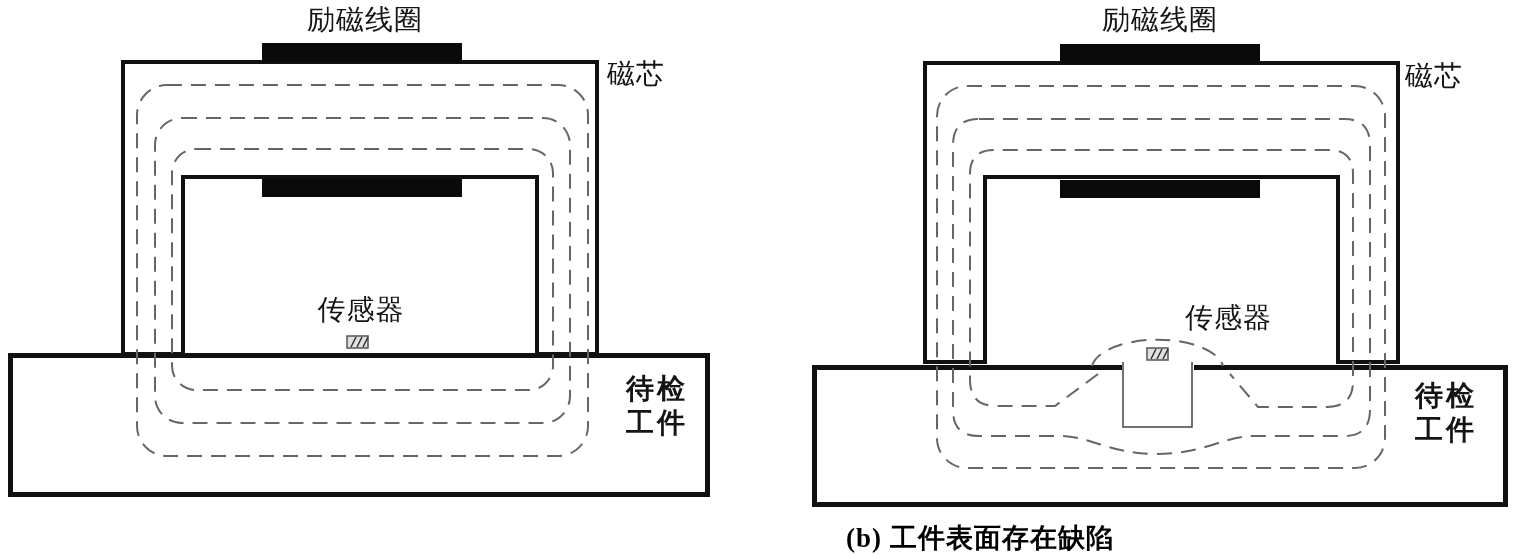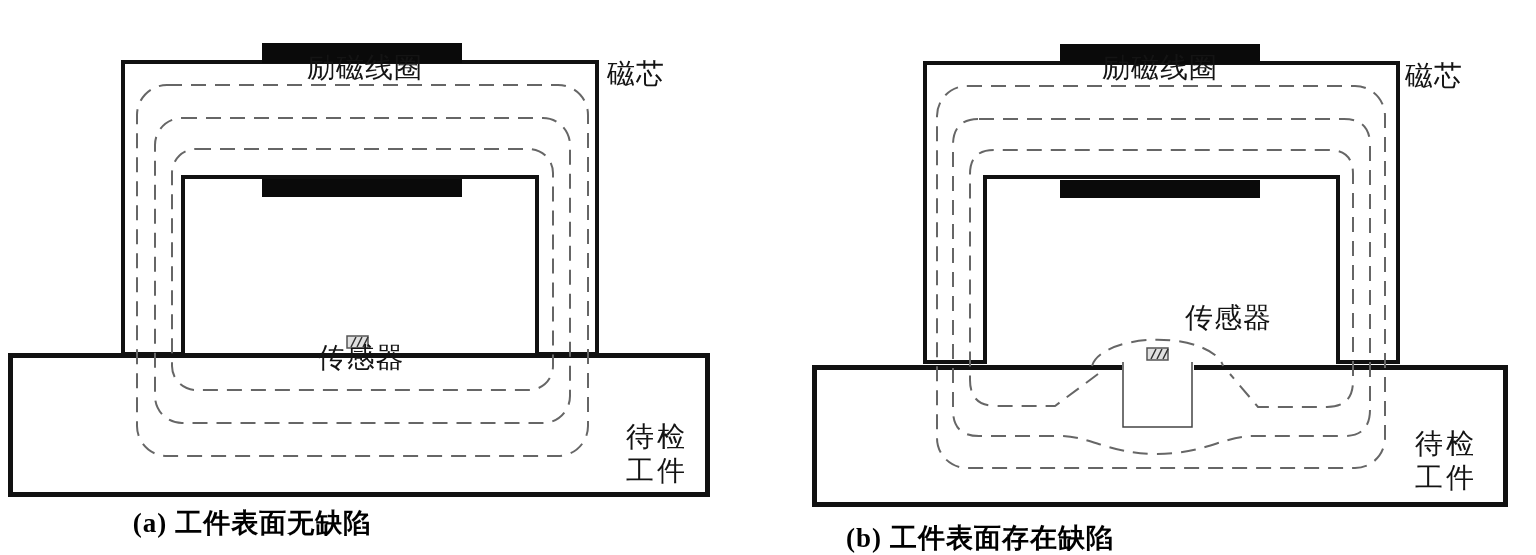--- a/index.html
+++ b/index.html
@@ -5,22 +5,22 @@
   html,body{margin:0;padding:0;background:#ffffff;}
   .stage{
     position:relative;width:1536px;height:555px;background:#ffffff;overflow:hidden;
     font-family:"Liberation Serif","DejaVu Serif",serif;
   }
   .stage svg{position:absolute;left:0;top:0;}
   .lbl{
     position:absolute;color:#141414;font-size:28px;line-height:1.1;
     white-space:nowrap;letter-spacing:1px;
   }
-  .center{transform:translateX(-50%);margin-top:48px;}
-  .two-line{line-height:34px;letter-spacing:3px;}
+  .center{transform:translateX(-50%);}
+  .two-line{line-height:34px;letter-spacing:3px;font-weight:bold;}
   .caption{
     position:absolute;transform:translateX(-50%);font-weight:bold;color:#000;
     font-size:27px;white-space:nowrap;letter-spacing:1px;
   }
   .caption .idx{margin-right:8px;}
 </style>
 </head>
 <body>
 
 <div class="stage">
@@ -83,23 +83,20 @@
     </g>
   </svg>
 
   <div class="lbl center" style="left:365px;top:5px">励磁线圈</div>
   <div class="lbl" style="left:607px;top:59px">磁芯</div>
   <div class="lbl center" style="left:361px;top:295px">传感器</div>
   <div class="lbl center two-line" style="left:657px;top:372px">
     <div>待检</div>
     <div>工件</div>
   </div>
-  <div class="caption" style="left:252px;top:505px">
-    <span class="idx">(a)</span><span>工件表面无缺陷</span>
-  </div>
 
   <div class="lbl center" style="left:1160px;top:5px">励磁线圈</div>
   <div class="lbl" style="left:1405px;top:61px">磁芯</div>
   <div class="lbl" style="left:1185px;top:303px">传感器</div>
   <div class="lbl center two-line" style="left:1446px;top:379px">
     <div>待检</div>
     <div>工件</div>
   </div>
   <div class="caption" style="left:980px;top:520px">
     <span class="idx">(b)</span><span>工件表面存在缺陷</span>

